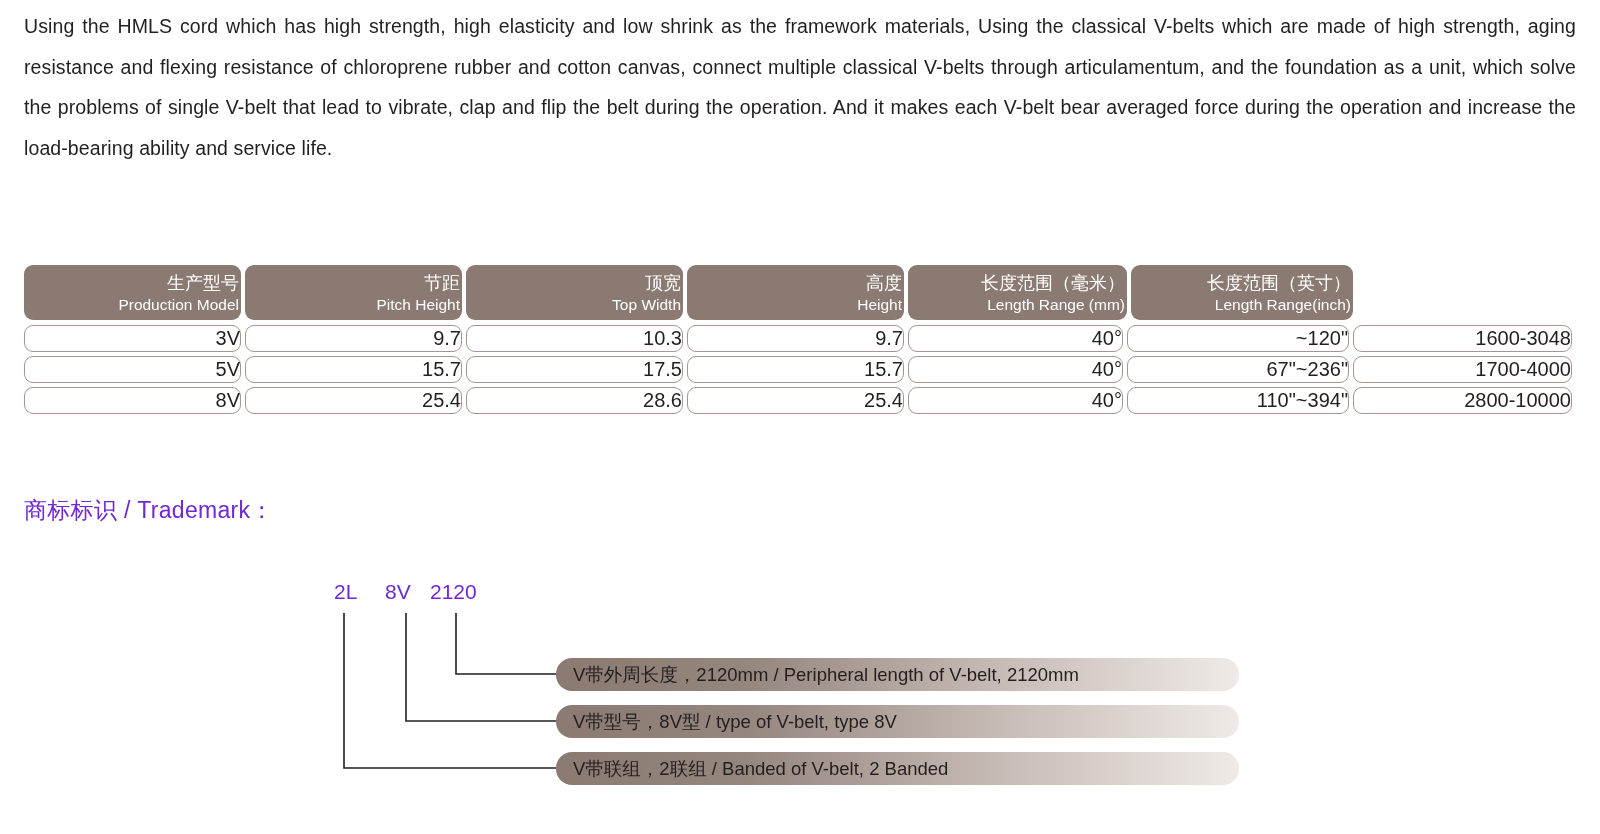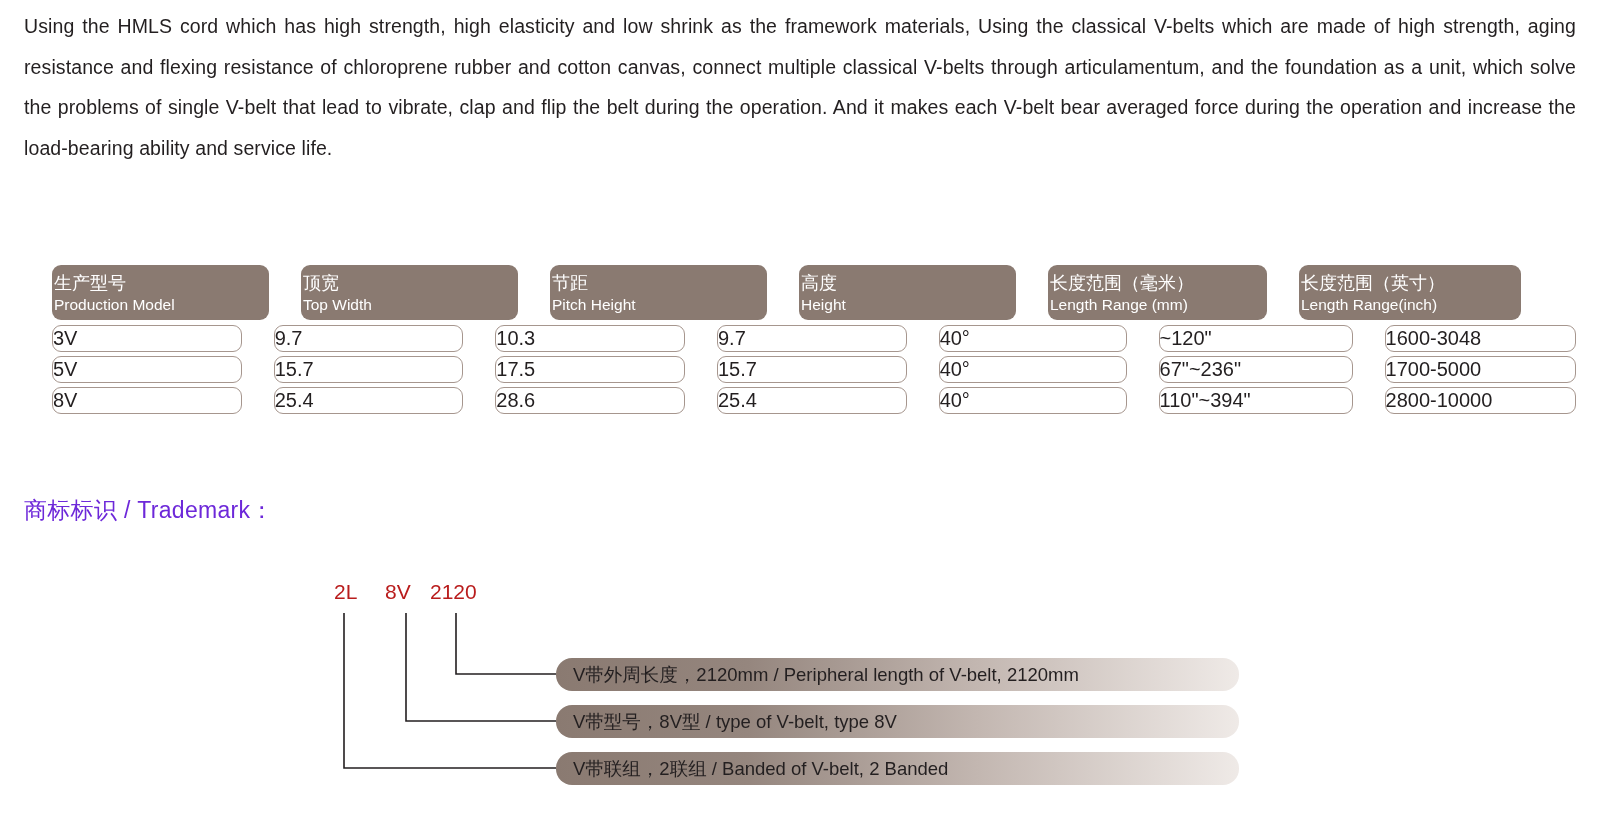--- a/index.html
+++ b/index.html
@@ -48,22 +48,21 @@
   .spec-row {
     display: flex;
     width: 100%;
   }
   .spec-head-row {
     margin-bottom: 5px;
   }
   .spec-cell {
     box-sizing: border-box;
     margin-right: 4px;
-    text-align: left;
-    margin-left: 28px;
+    text-align: right;
   }
   .spec-cell:last-child { margin-right: 0; }
 
   .head-cell {
     background: #8a7a71;
     color: #ffffff;
     border-radius: 9px;
     padding: 7px 2px 8px 2px;
     height: 55px;
   }
@@ -112,21 +111,21 @@
   .diagram {
     position: absolute;
     left: 0;
     top: 560px;
     width: 1600px;
     height: 260px;
   }
   .code-part {
     position: absolute;
     font-size: 21px;
-    color: #b91c1c;
+    color: #6d28d9;
     white-space: nowrap;
   }
   .code-2l { left: 334px; top: 20px; }
   .code-8v { left: 385px; top: 20px; }
   .code-2120 { left: 430px; top: 20px; }
 
   .callout {
     position: absolute;
     height: 33px;
     width: 683px;
@@ -150,27 +149,27 @@
 
   <div class="intro">Using the HMLS cord which has high strength, high elasticity and low shrink as the framework materials, Using the classical V-belts which are made of high strength, aging resistance and flexing resistance of chloroprene rubber and cotton canvas, connect multiple classical V-belts through articulamentum, and the foundation as a unit, which solve the problems of single V-belt that lead to vibrate, clap and flip the belt during the operation. And it makes each V-belt bear averaged force during the operation and increase the load-bearing ability and service life.</div>
 
   <div class="spec-table">
 
     <div class="spec-row spec-head-row">
       <div class="spec-cell head-cell c0">
         <div class="head-cn">生产型号</div>
         <div class="head-en">Production Model</div>
       </div>
+      <div class="spec-cell head-cell c2">
+        <div class="head-cn">节距</div>
+        <div class="head-en">Pitch Height</div>
+      </div>
       <div class="spec-cell head-cell c1">
         <div class="head-cn">顶宽</div>
         <div class="head-en">Top Width</div>
-      </div>
-      <div class="spec-cell head-cell c2">
-        <div class="head-cn">节距</div>
-        <div class="head-en">Pitch Height</div>
       </div>
       <div class="spec-cell head-cell c3">
         <div class="head-cn">高度</div>
         <div class="head-en">Height</div>
       </div>
       <div class="spec-cell head-cell c6">
         <div class="head-cn">长度范围（毫米）</div>
         <div class="head-en">Length Range (mm)</div>
       </div>
       <div class="spec-cell head-cell c5">
@@ -189,21 +188,21 @@
       <div class="spec-cell body-cell c6">1600-3048</div>
     </div>
 
     <div class="spec-row">
       <div class="spec-cell body-cell c0">5V</div>
       <div class="spec-cell body-cell c1">15.7</div>
       <div class="spec-cell body-cell c2">17.5</div>
       <div class="spec-cell body-cell c3">15.7</div>
       <div class="spec-cell body-cell c4">40°</div>
       <div class="spec-cell body-cell c5">67"~236"</div>
-      <div class="spec-cell body-cell c6">1700-5000</div>
+      <div class="spec-cell body-cell c6">1700-4000</div>
     </div>
 
     <div class="spec-row">
       <div class="spec-cell body-cell c0">8V</div>
       <div class="spec-cell body-cell c1">25.4</div>
       <div class="spec-cell body-cell c2">28.6</div>
       <div class="spec-cell body-cell c3">25.4</div>
       <div class="spec-cell body-cell c4">40°</div>
       <div class="spec-cell body-cell c5">110"~394"</div>
       <div class="spec-cell body-cell c6">2800-10000</div>

